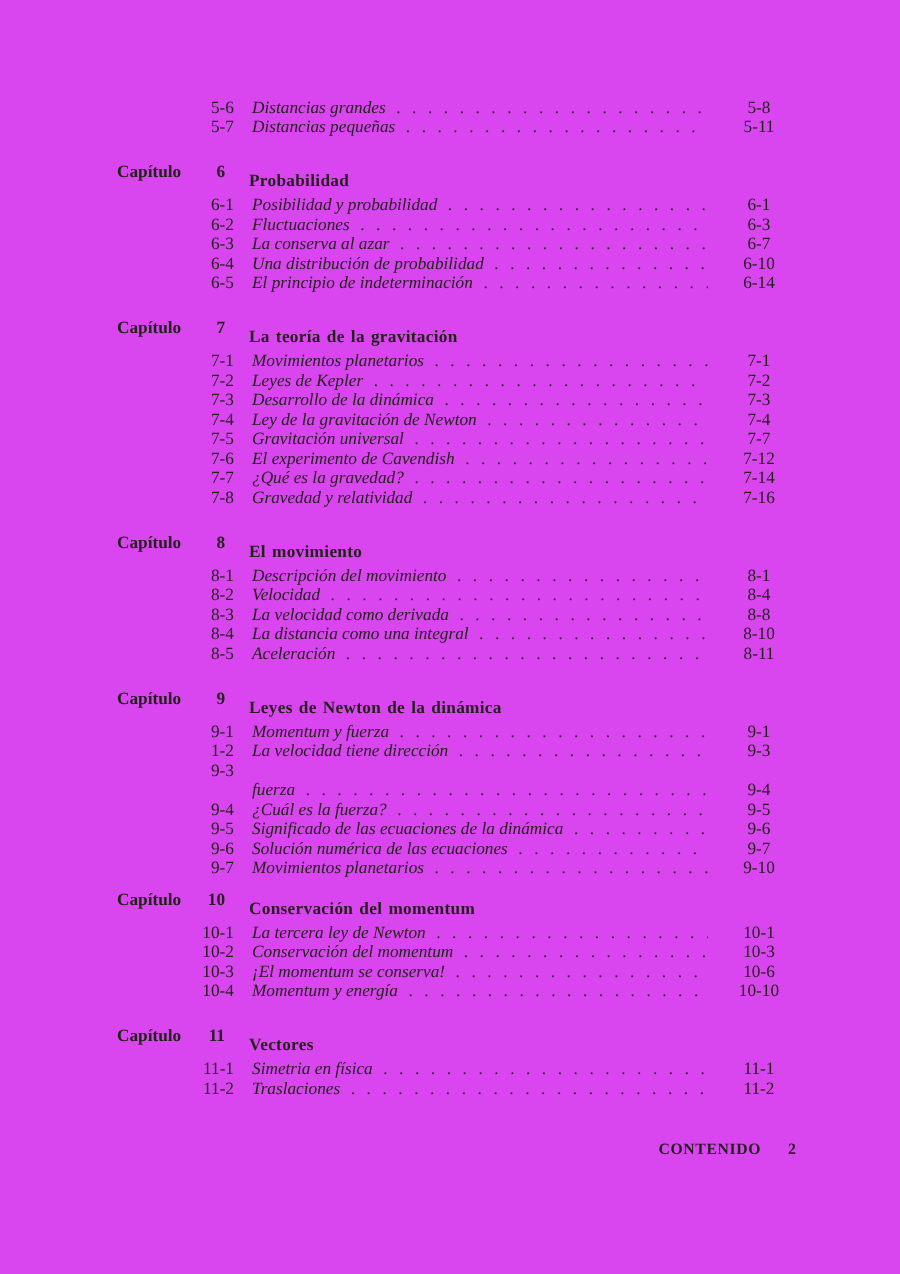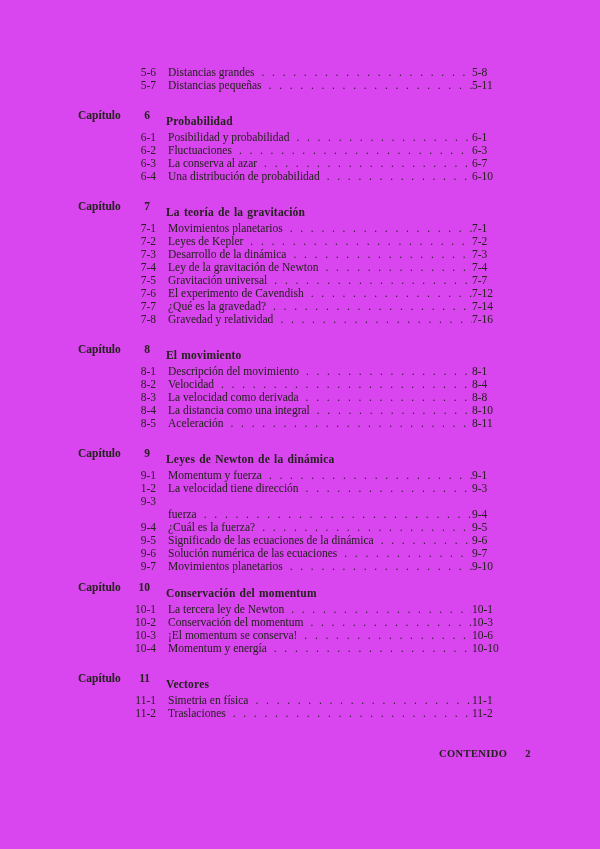--- a/index.html
+++ b/index.html
@@ -15,29 +15,29 @@
   .chapter-row{position:relative;height:13px;margin:17px 0 9px;font-weight:700;}
   .chapter-label{position:absolute;left:0;top:0;}
   .chapter-num{position:absolute;left:0;top:0;width:72px;text-align:right;}
   .chapter-title{position:absolute;left:88px;top:6px;letter-spacing:0.2px;word-spacing:1px;}
   
   .chapter-block[data-chapter="10"] .chapter-row{margin-top:8px;}
 
   
   .item-row{display:flex;align-items:baseline;}
   .item-num{flex:0 0 78px;text-align:right;}
-  .item-title{flex:0 1 auto;margin-left:12px;}
+  .item-title{flex:0 1 auto;margin-left:12px;font-style:italic;}
   .leader{flex:1 1 12px;min-width:12px;overflow:hidden;white-space:nowrap;
           text-align:right;padding-left:7px;color:#2a2824;}
   .leader::after{
     content:"........................................................……....................";
     content:"................................................................";
     letter-spacing:7.7px;
   }
-  .item-page{flex:0 0 68px;text-align:left;}
+  .item-page{flex:0 0 68px;text-align:center;}
 
   
   .footer{margin-top:27px;padding-right:9px;text-align:right;
           font-weight:700;font-size:10.5px;letter-spacing:0.4px;font-family:Liberation Serif, serif;}
   .footer-page{margin-left:18px;}
 </style>
 </head>
 <body>
 
 <div class="page">
@@ -77,20 +77,26 @@
           <span class="item-title">La conserva al azar</span>
           <span class="leader"></span>
           <span class="item-page">6-7</span>
         </div>
         <div class="item-row">
           <span class="item-num">6-4</span>
           <span class="item-title">Una distribución de probabilidad</span>
           <span class="leader"></span>
           <span class="item-page">6-10</span>
         </div>
+        <div class="item-row">
+          <span class="item-num">6-5</span>
+          <span class="item-title">El principio de indeterminación</span>
+          <span class="leader"></span>
+          <span class="item-page">6-14</span>
+        </div>
       </section>
       <section class="chapter-block" data-chapter="7">
         <div class="chapter-row">
           <span class="chapter-label">Capítulo</span>
           <span class="chapter-num">7</span>
           <span class="chapter-title">La teoría de la gravitación</span>
         </div>
         <div class="item-row">
           <span class="item-num">7-1</span>
           <span class="item-title">Movimientos planetarios</span>

